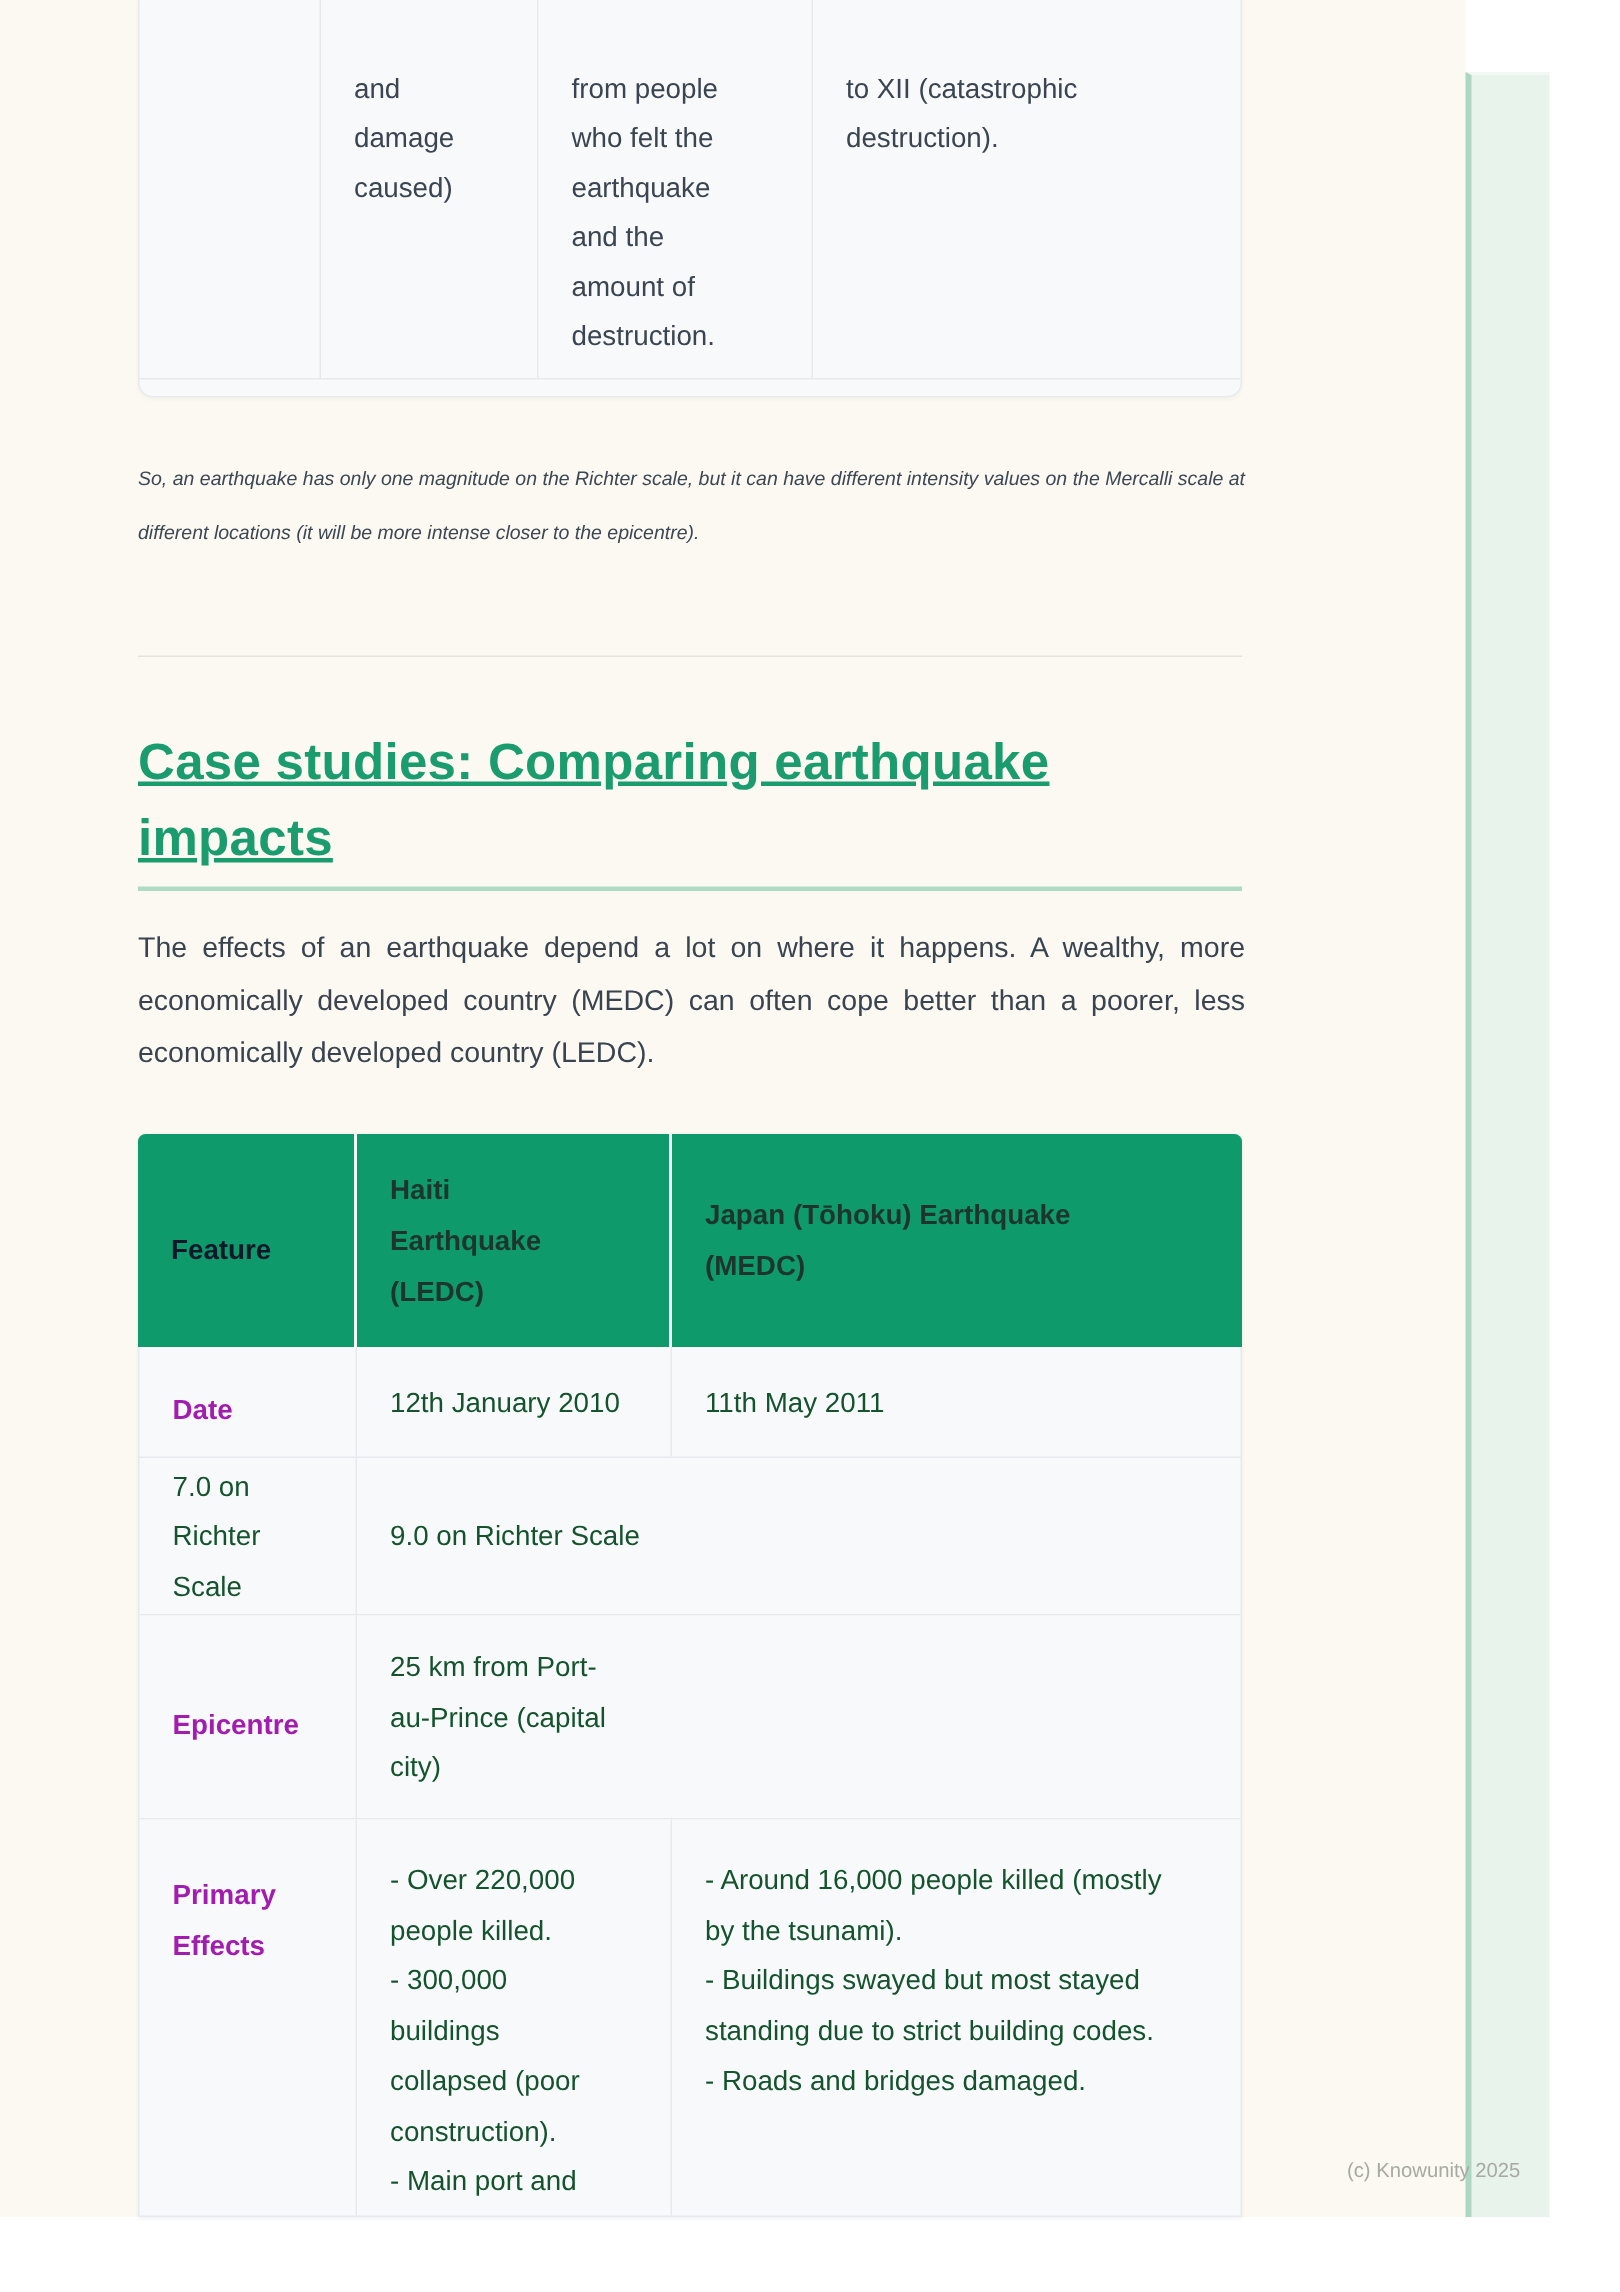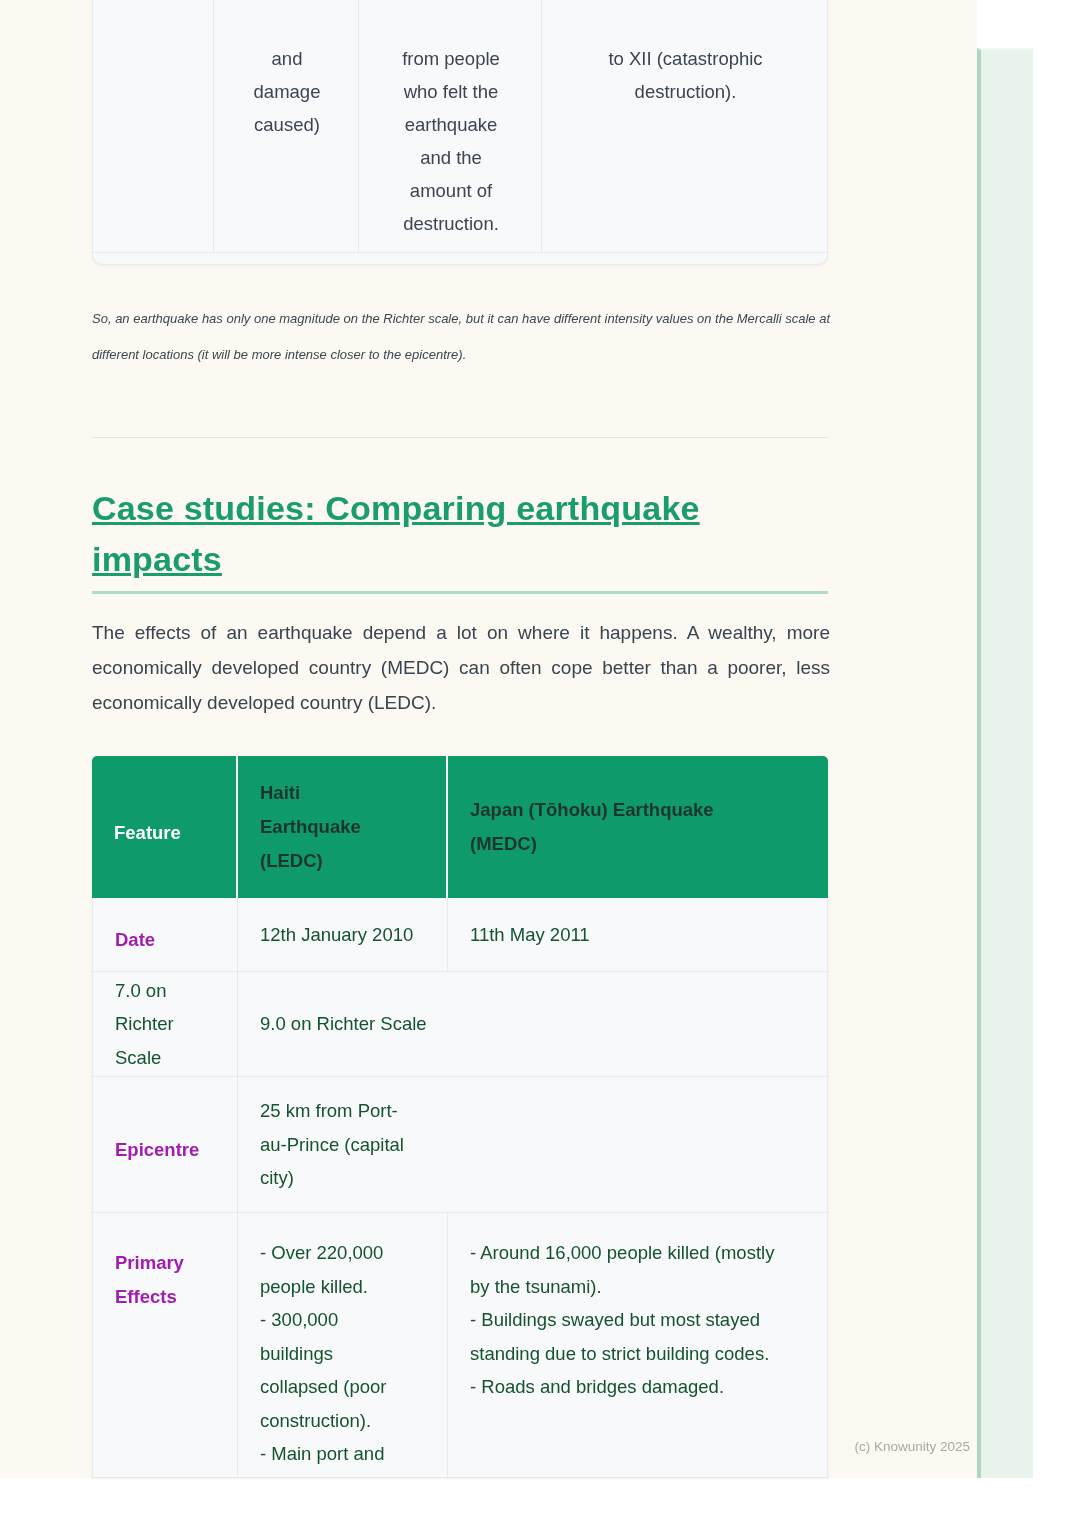--- a/index.html
+++ b/index.html
@@ -24,21 +24,21 @@
 
   
   .table-fragment {
     position:absolute; left:92px; top:0; width:736px; height:265px;
     background:#f8f9fb; border:1px solid #e7e9ee; border-top:none;
     border-radius:0 0 10px 10px;
     box-shadow:0 1px 3px rgba(40,50,60,0.05);
   }
   .table-fragment .frag-grid {
     display:grid; grid-template-columns:120px 145px 183px 1fr;
-    height:253px; border-bottom:1px solid #e7e9ee;text-align:center;
+    height:253px; border-bottom:1px solid #e7e9ee;
   }
   .table-fragment .frag-cell {
     padding:42px 20px 0 22px;
     font-size:18.5px; line-height:33px; color:#3b4551;
     white-space:pre-line;
     border-left:1px solid #e7e9ee;
   }
   .table-fragment .frag-cell:first-child { border-left:none; }
 
   
@@ -81,21 +81,21 @@
     height:142px; background:#0f9a6c;
   }
   .cmp-header .hcell {
     display:flex; align-items:center;
     padding:0 18px 0 22px;
     font-size:18.5px; font-weight:bold; line-height:34px;
     white-space:pre-line;
     border-left:2px solid #f6faf7;
   }
   .cmp-header .hcell:first-child { border-left:none; }
-  .hcell.light { color:#ffffff;margin-top:12px; }
+  .hcell.light { color:#0f172a;margin-top:12px; }
   .hcell.dark  { color:#1e352e; }
 
   .cmp-row {
     display:grid; grid-template-columns:144px 210px 1fr;
     background:#f8f9fb;
     border:1px solid #e7e9ee; border-top:none;
   }
   .row-date      { height:74px; }
   .row-magnitude { height:105px; }
   .row-epicentre { height:136px; }
@@ -107,22 +107,22 @@
     white-space:pre-line;
     border-left:1px solid #e7e9ee;
     overflow:hidden;
   }
   .cmp-row .cell:first-child { border-left:none; }
   .cmp-row .cell.feature { font-weight:bold; color:#a21caf;margin-top:10px; }
   .row-primary .cell { align-items:flex-start; padding-top:23px; }
 
   
   .copyright {
-    position:absolute; left:854px; top:1439px; width:116px;
-    font-size:13.5px; color:#a7aaa2; text-align:right;
+    position:absolute; left:898px; top:1439px; width:116px;
+    font-size:13.5px; color:#a7aaa2; text-align:left;
   }
 </style>
 </head>
 <body>
 
 <div class="viewport">
 
   <div class="page-bg"></div>
   <div class="edge-stripe"></div>
 

